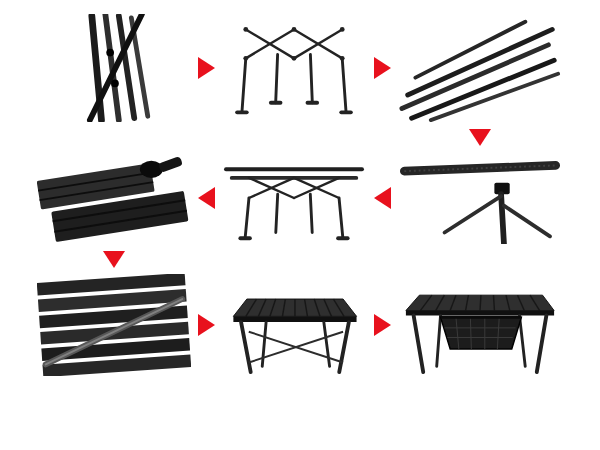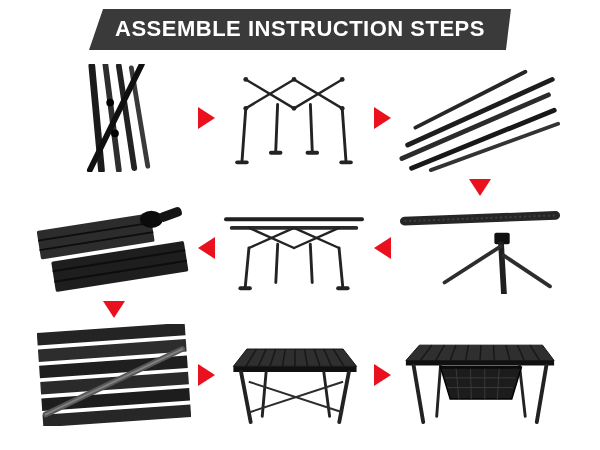--- a/index.html
+++ b/index.html
@@ -45,23 +45,20 @@
   .s1{grid-area:s1}.s2{grid-area:s2}.s3{grid-area:s3}.s4{grid-area:s4}.s5{grid-area:s5}
   .s6{grid-area:s6}.s7{grid-area:s7}.s8{grid-area:s8}.s9{grid-area:s9}
   .a1{grid-area:a1}.a2{grid-area:a2}.a3{grid-area:a3}.a4{grid-area:a4}.a5{grid-area:a5}.a6{grid-area:a6}
   .d1{grid-area:d1}.d2{grid-area:d2}
 </style>
 </head>
 <body>
 
 <div class="page">
 
-  <div class="header-wrap">
-    <div class="title-banner">ASSEMBLE INSTRUCTION STEPS</div>
-  </div>
 
   <div class="flow">
 
     <div class="step s1" role="img" aria-label="Folded leg frame bundle">
       <svg viewBox="0 0 158 112">
         <g stroke-linecap="round">
           <line x1="56" y1="2" x2="66" y2="110" stroke="#1b1b1b" stroke-width="7"></line>
           <line x1="70" y1="0" x2="84" y2="110" stroke="#2e2e2e" stroke-width="6"></line>
           <line x1="84" y1="2" x2="100" y2="108" stroke="#222222" stroke-width="6"></line>
           <line x1="97" y1="4" x2="114" y2="106" stroke="#3a3a3a" stroke-width="5"></line>

